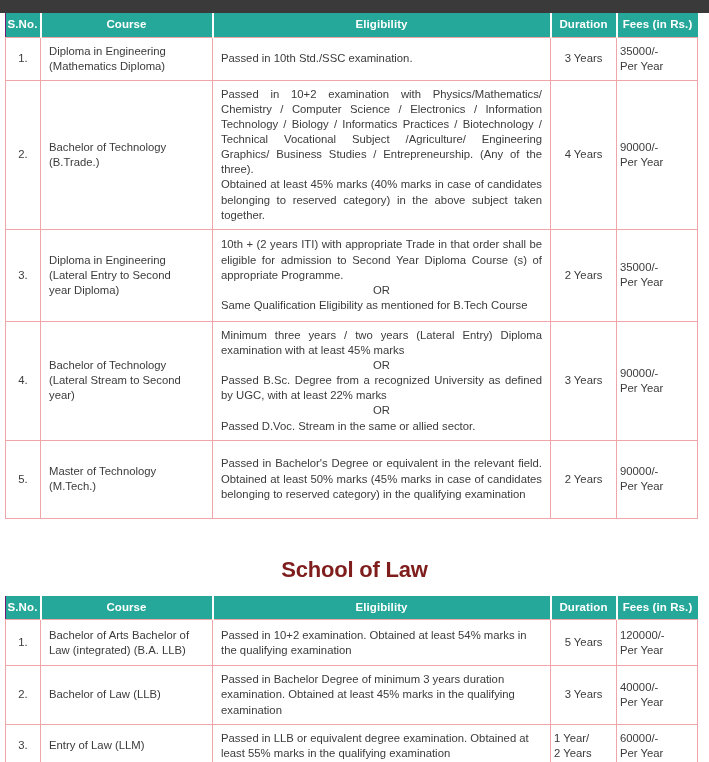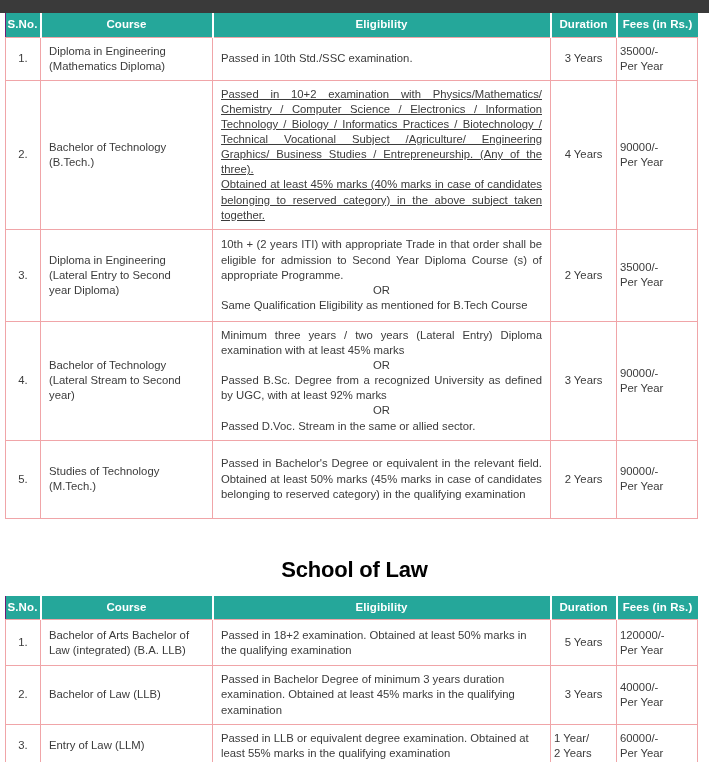--- a/index.html
+++ b/index.html
@@ -103,21 +103,21 @@
   .just-last {
     display: block;
   }
   .nojust {
     display: block;
     text-align: left;
   }
 
   .section-title {
     text-align: center;
-    color: #000000;
+    color: #7f1d1d;
     font-size: 22px;
     font-weight: bold;
     letter-spacing: -0.2px;
   }
 
   .gap-between { height: 32px; }
   .gap-title-table { height: 13px; }
   .title-block { padding-top: 6px; }
 </style>
 </head>
@@ -160,23 +160,23 @@
           <td class="fees">
             <span class="nojust">35000/-</span>
             <span class="nojust">Per Year</span>
           </td>
         </tr>
 
         <tr style="height:141px;">
           <td class="sno">2.</td>
           <td class="course">
             <span class="nojust">Bachelor of Technology</span>
-            <span class="nojust">(B.Tech.)</span>
-          </td>
-          <td class="elig" style="vertical-align:top;text-decoration:underline;">
+            <span class="nojust">(B.Trade.)</span>
+          </td>
+          <td class="elig" style="vertical-align:top;">
             <span class="just-last">Passed in 10+2 examination with Physics/Mathematics/ Chemistry / Computer Science / Electronics / Information Technology / Biology / Informatics Practices / Biotechnology / Technical Vocational Subject /Agriculture/ Engineering Graphics/  Business Studies / Entrepreneurship. (Any of the three).</span>
             <span class="just-last">Obtained at least 45% marks (40% marks in case of candidates belonging to reserved category) in the above subject taken together.</span>
           </td>
           <td class="dur">4 Years</td>
           <td class="fees">
             <span class="nojust">90000/-</span>
             <span class="nojust">Per Year</span>
           </td>
         </tr>
 
@@ -201,35 +201,35 @@
 
         <tr style="height:114px;">
           <td class="sno">4.</td>
           <td class="course">
             <span class="nojust">Bachelor of Technology</span>
             <span class="nojust">(Lateral Stream to Second year)</span>
           </td>
           <td class="elig">
             <span class="just-last">Minimum three years / two years (Lateral Entry) Diploma examination with at least 45% marks</span>
             <span class="or-line">OR</span>
-            <span class="just-last">Passed B.Sc. Degree from a recognized University as defined by UGC, with at least 92% marks</span>
+            <span class="just-last">Passed B.Sc. Degree from a recognized University as defined by UGC, with at least 22% marks</span>
             <span class="or-line">OR</span>
             <span class="nojust">Passed D.Voc. Stream in the same or allied sector.</span>
           </td>
           <td class="dur">3 Years</td>
           <td class="fees">
             <span class="nojust">90000/-</span>
             <span class="nojust">Per Year</span>
           </td>
         </tr>
 
         <tr style="height:78px;">
           <td class="sno">5.</td>
           <td class="course">
-            <span class="nojust">Studies of Technology</span>
+            <span class="nojust">Master of Technology</span>
             <span class="nojust">(M.Tech.)</span>
           </td>
           <td class="elig">
             <span class="just-last">Passed in Bachelor's Degree or equivalent in the relevant field. Obtained at least 50% marks (45% marks in case of candidates belonging to reserved category) in the qualifying examination</span>
           </td>
           <td class="dur">2 Years</td>
           <td class="fees">
             <span class="nojust">90000/-</span>
             <span class="nojust">Per Year</span>
           </td>
@@ -266,21 +266,21 @@
       </thead>
       <tbody>
 
         <tr style="height:46px;">
           <td class="sno">1.</td>
           <td class="course">
             <span class="nojust">Bachelor of Arts Bachelor of</span>
             <span class="nojust">Law (integrated) (B.A. LLB)</span>
           </td>
           <td class="elig">
-            <span class="nojust">Passed in 18+2  examination. Obtained at least 50% marks in the qualifying examination</span>
+            <span class="nojust">Passed in 10+2  examination. Obtained at least 54% marks in the qualifying examination</span>
           </td>
           <td class="dur">5 Years</td>
           <td class="fees">
             <span class="nojust">120000/-</span>
             <span class="nojust">Per Year</span>
           </td>
         </tr>
 
         <tr style="height:53px;">
           <td class="sno">2.</td>

